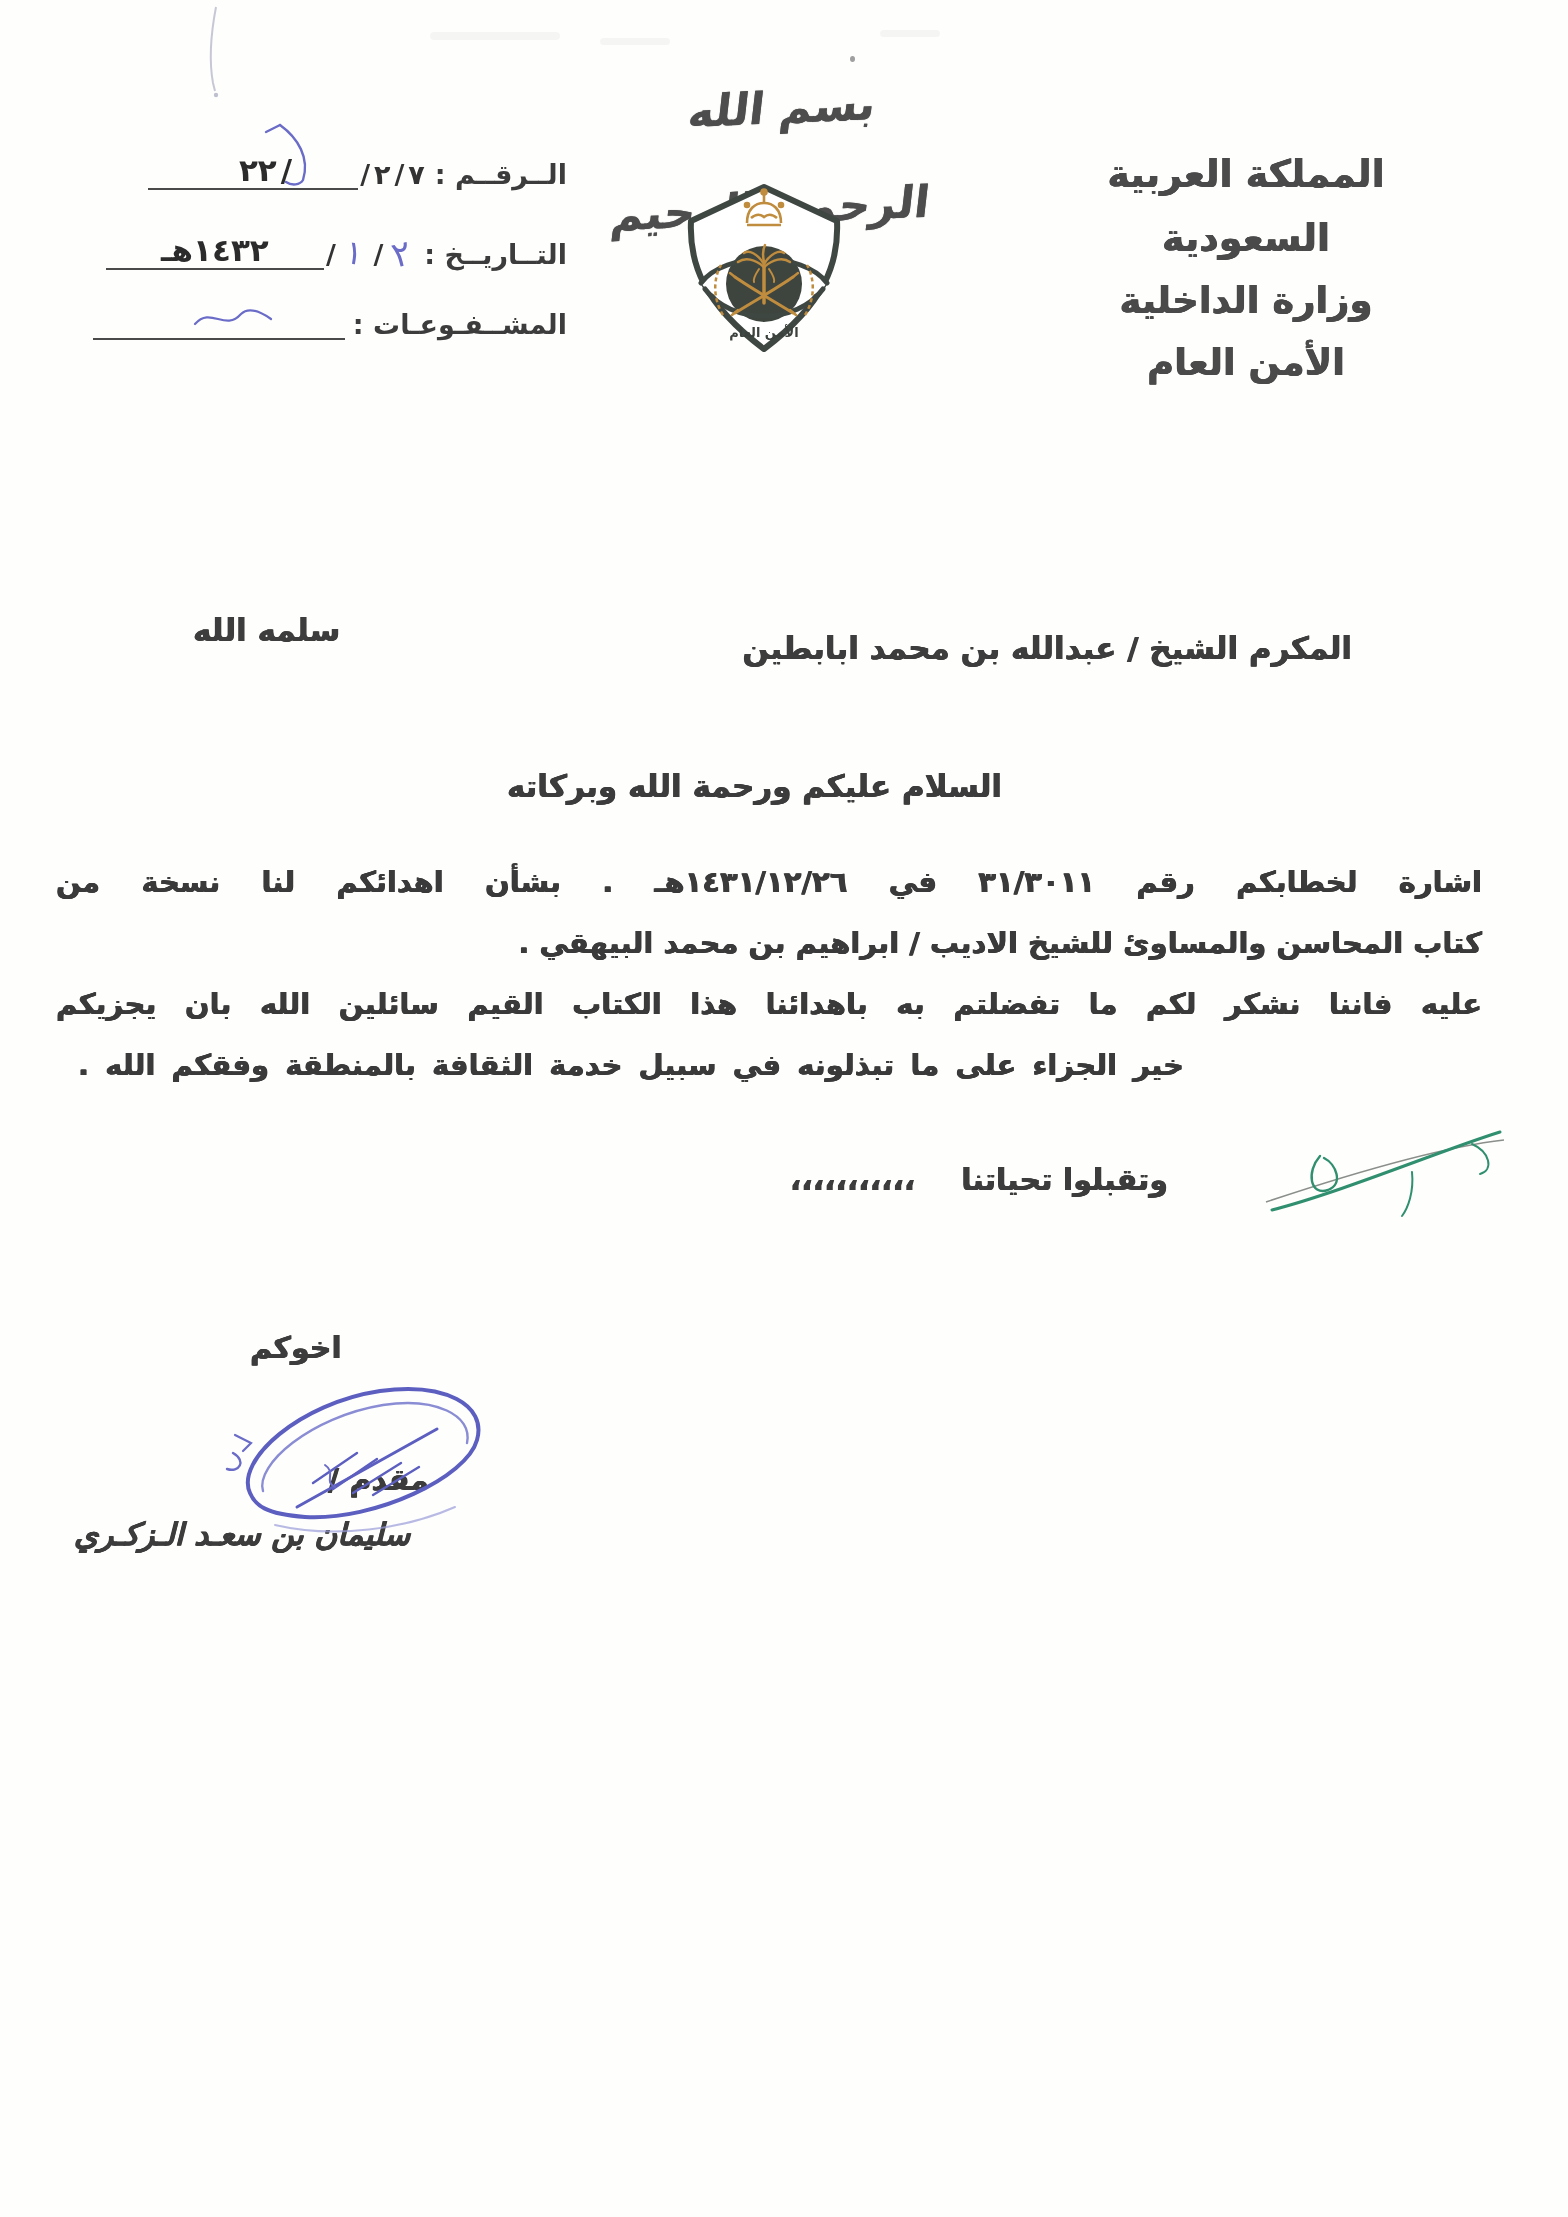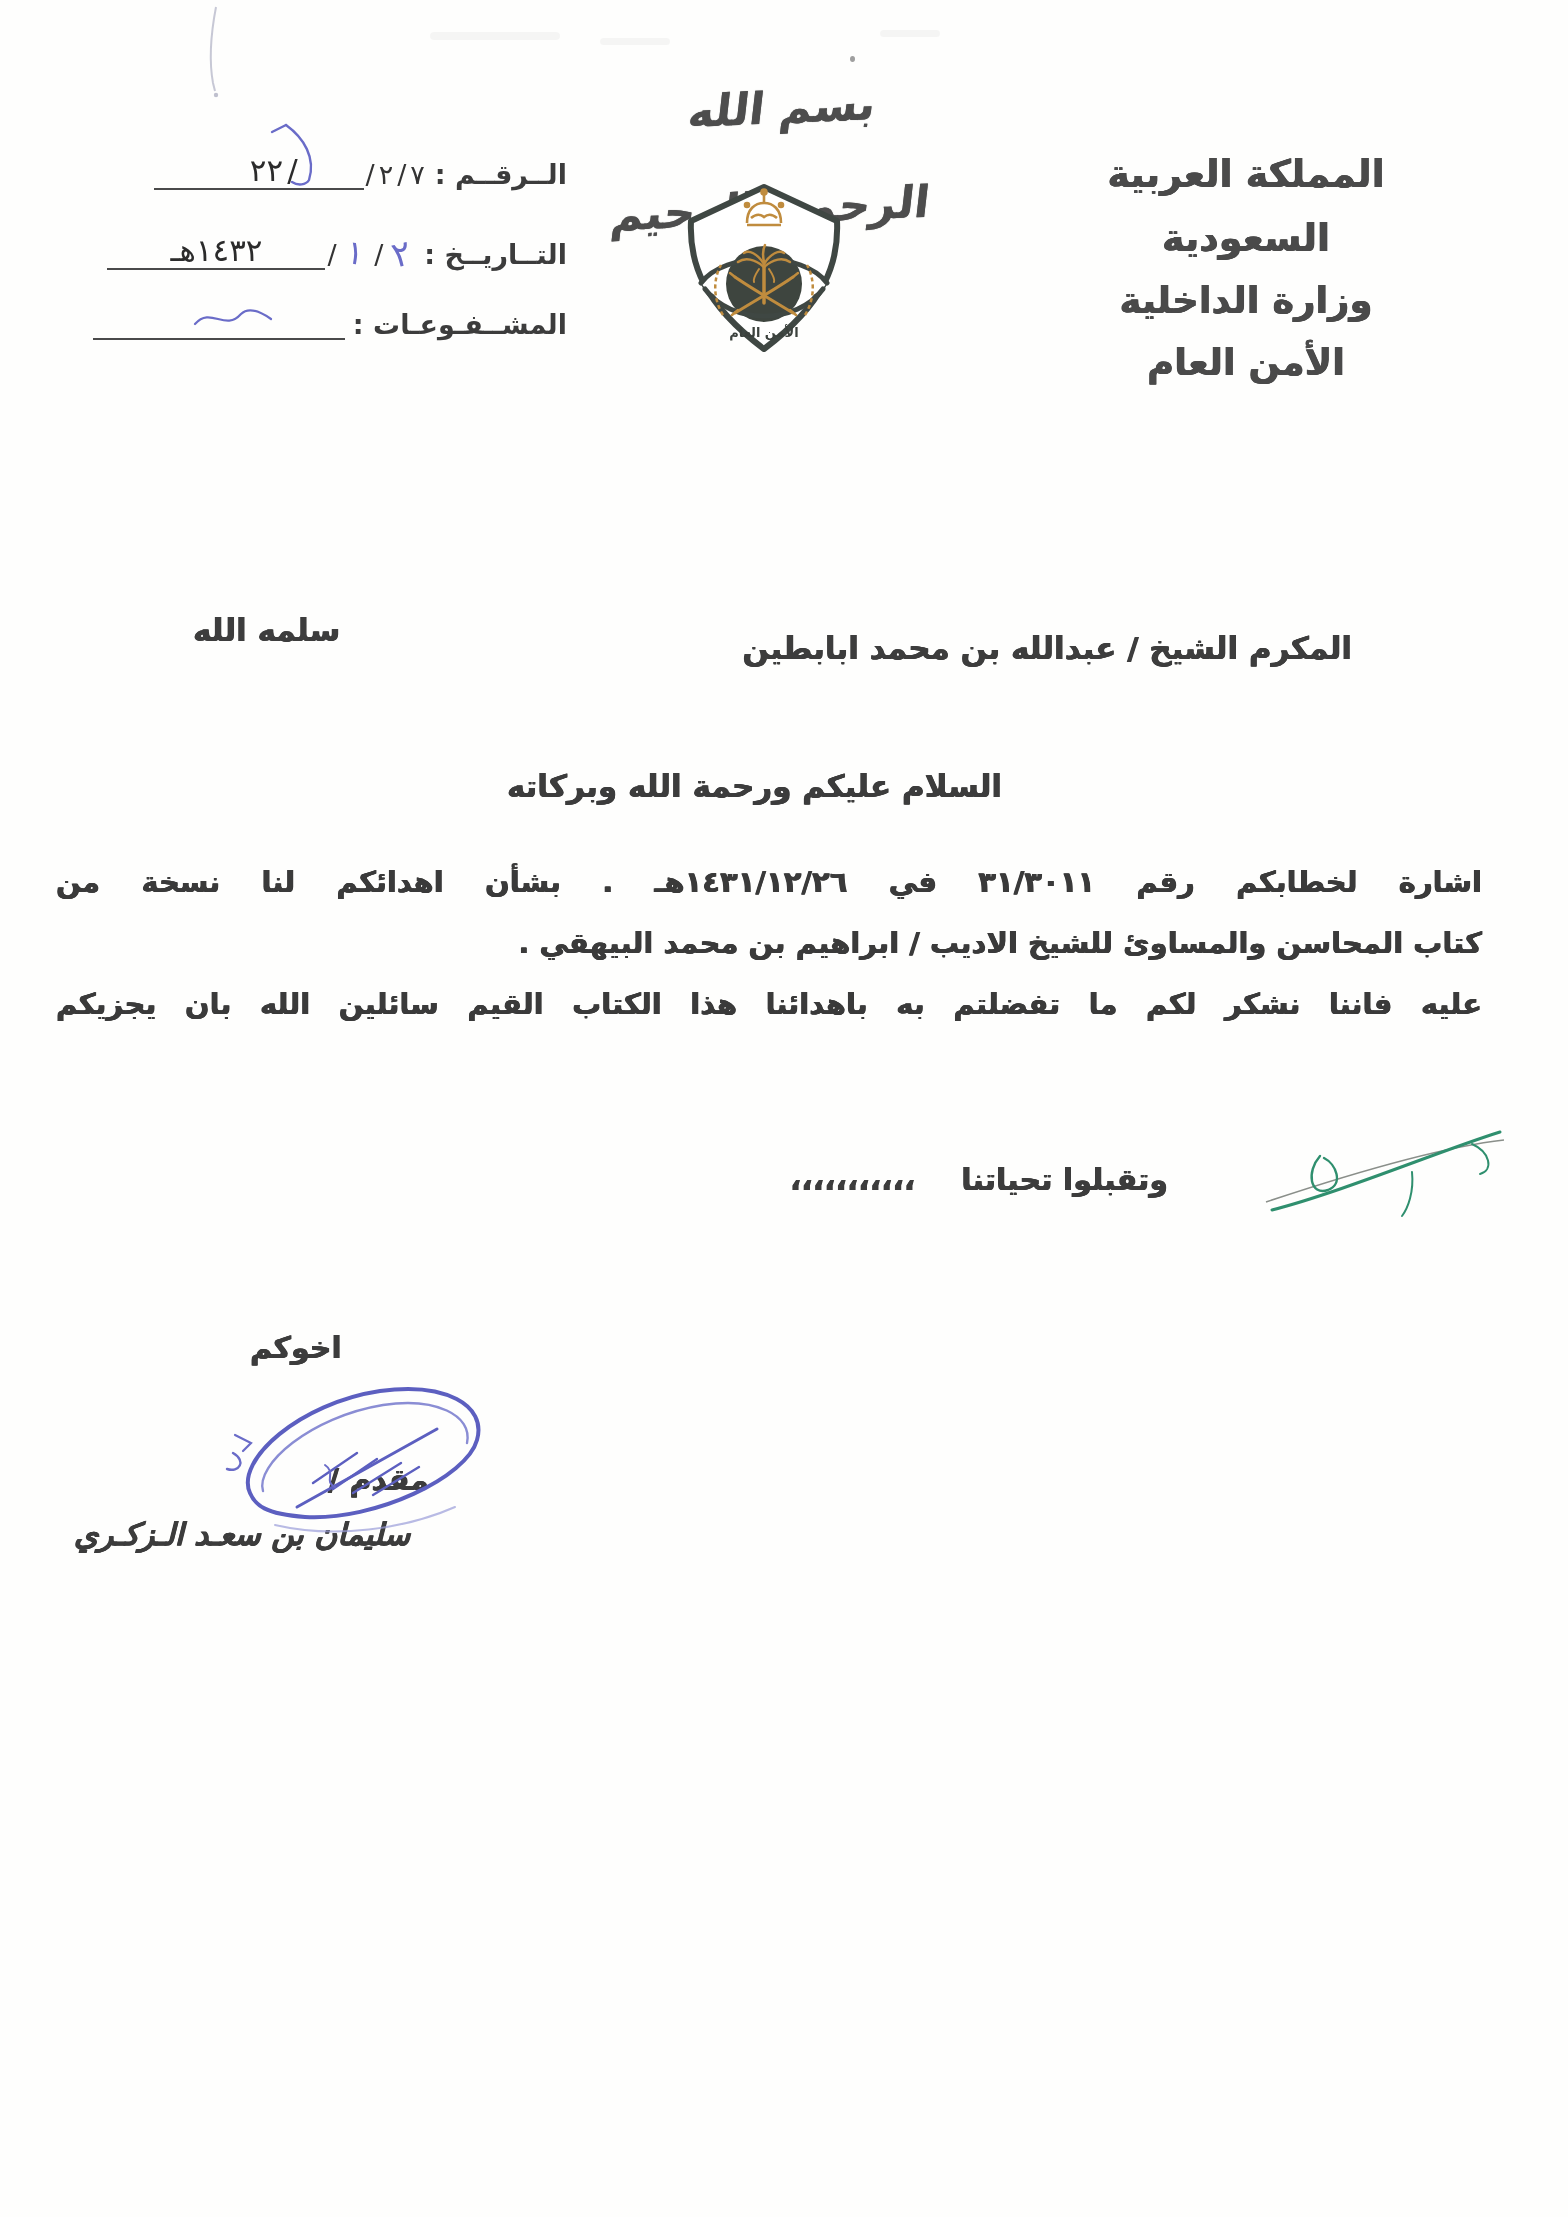--- a/index.html
+++ b/index.html
@@ -39,21 +39,21 @@
 
   
   .form{left:52px;top:140px;width:515px;}
   .form-row{
     position:absolute;right:0;
     display:flex;direction:rtl;align-items:flex-end;
     font-size:27px;color:#3c3c3c;font-weight:bold;
     white-space:nowrap;
   }
   .form-row .lbl{margin-left:8px;}
-  .tok{margin:0 2px;font-weight:normal;color:#333;}
+  .tok{margin:0 2px;font-weight:bold;color:#333;}
   .tok.big{font-size:31px;color:#2b2b2b;}
   .uline{
     border-bottom:2px solid #4a4a4a;
     display:inline-flex;direction:rtl;align-items:flex-end;
     position:relative;height:40px;
   }
   .hand{color:#6a6cc8;font-weight:normal;}
   .hand.d2{font-size:35px;transform:rotate(-14deg) translateY(4px);margin:0 6px;}
   .hand.d1{font-size:33px;transform:rotate(10deg) translateY(2px);margin:0 8px;}
 
@@ -197,20 +197,21 @@
 
   <div class="abs ar heavy addressee">المكرم الشيخ / عبدالله بن محمد ابابطين</div>
   <div class="abs ar heavy blessing">سلمه الله</div>
 
   <div class="abs ar heavy salutation">السلام عليكم ورحمة الله وبركاته</div>
 
   <div class="abs ar heavy body">
     <div class="bl j">اشارة لخطابكم رقم ٣١/٣٠١١ في ١٤٣١/١٢/٢٦هـ . بشأن اهدائكم لنا نسخة من</div>
     <div class="bl r">كتاب المحاسن والمساوئ للشيخ الاديب / ابراهيم بن محمد البيهقي .</div>
     <div class="bl j">عليه فاننا نشكر لكم ما تفضلتم به باهدائنا هذا الكتاب القيم سائلين الله بان يجزيكم</div>
+    <div class="bl l4">خير الجزاء على ما تبذلونه في سبيل خدمة الثقافة بالمنطقة وفقكم الله .</div>
   </div>
 
   <div class="abs ar heavy closing">
     <span>وتقبلوا تحياتنا</span>
     <span>،،،،،،،،،،،</span>
   </div>
 
   <svg class="abs" style="left:1262px;top:1120px;" width="245" height="105" viewBox="0 0 245 105">
     <path d="M4,82 C70,60 170,28 242,20" fill="none" stroke="#8a8f8a" stroke-width="1.6"></path>
     <path d="M10,90 C80,72 180,30 238,12" fill="none" stroke="#2f8f6e" stroke-width="3" stroke-linecap="round"></path>

